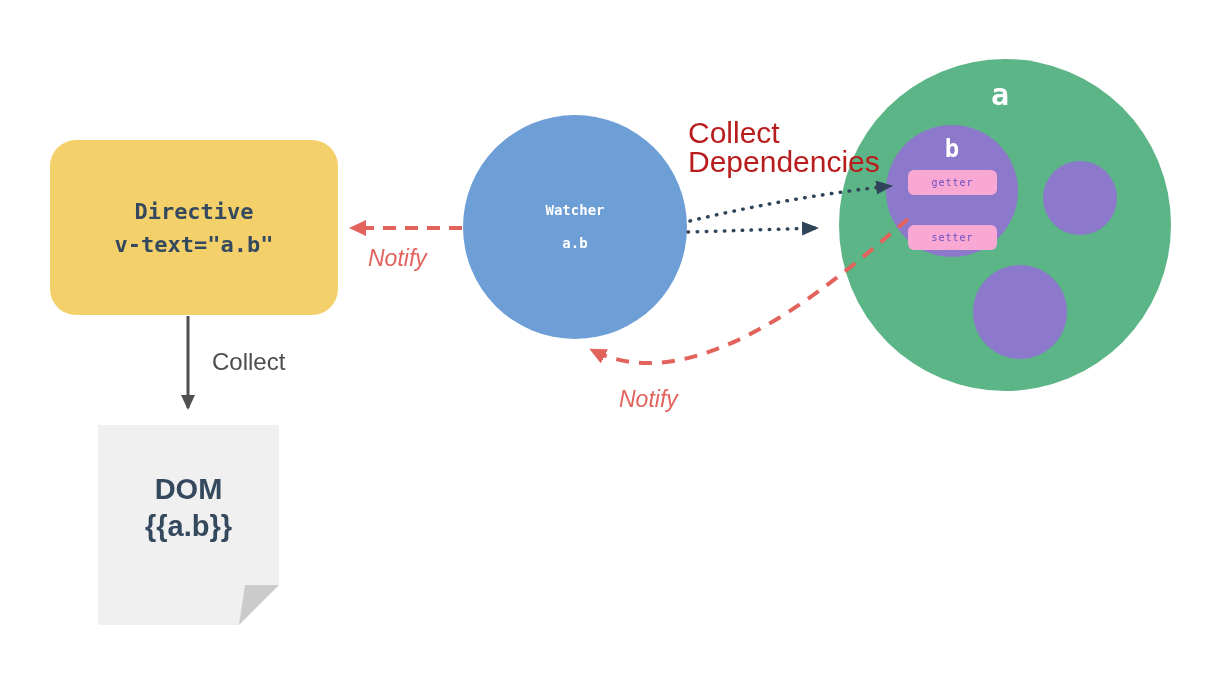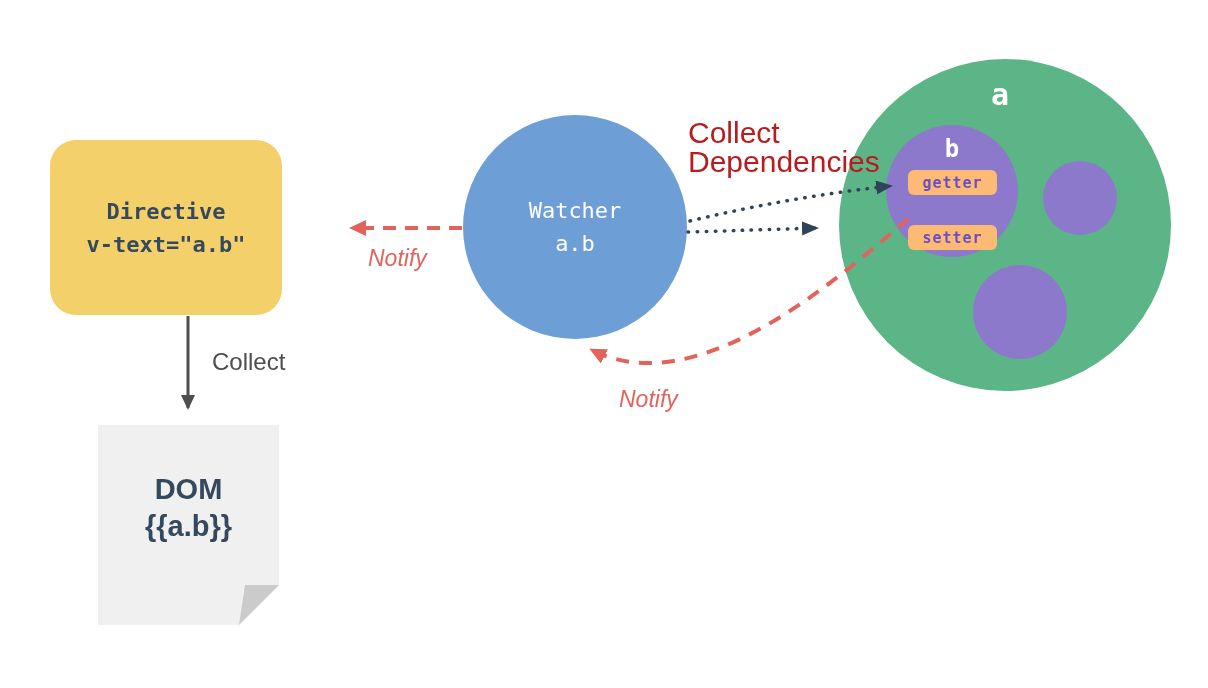--- a/index.html
+++ b/index.html
@@ -8,37 +8,37 @@
     width: 1208px;
     height: 688px;
     background: #ffffff;
     overflow: hidden;
     font-family: "Liberation Sans", sans-serif;
   }
   .abs { position: absolute; }
 
   
   .directive-box {
-    left: 50px; top: 140px; width: 232px; height: 175px;
+    left: 50px; top: 140px; width: 288px; height: 175px;
     background: #F3D06A; border-radius: 26px;
     display: flex; flex-direction: column; align-items: center; justify-content: center;
     color: #35495E;
     font-family: "DejaVu Sans Mono", monospace;
     font-weight: bold; font-size: 22px; line-height: 33px;
     text-align: center;
   }
 
   
   .watcher-circle {
     left: 463px; top: 115px; width: 224px; height: 224px;
     background: #6E9ED6; border-radius: 50%;
     display: flex; flex-direction: column; align-items: center; justify-content: center;
     color: #ffffff;
     font-family: "DejaVu Sans Mono", monospace;
-    font-weight: normal; font-size: 22px; line-height: 33px;
+    font-weight: bold; font-size: 14px; line-height: 33px;
     text-align: center;
   }
 
   
   .object-a {
     left: 839px; top: 59px; width: 332px; height: 332px;
     background: #5CB586; border-radius: 50%;
   }
   .object-a-label {
     left: 0; right: 10px; top: 18px; text-align: center;
@@ -49,25 +49,25 @@
     left: 47px; top: 66px; width: 132px; height: 132px;
     background: #8C79CB; border-radius: 50%;
   }
   .object-b-label {
     left: 0; right: 0; top: 10px; text-align: center;
     color: #ffffff; font-family: "DejaVu Sans Mono", monospace;
     font-weight: bold; font-size: 24px;
   }
   .pill {
     left: 22px; width: 89px; height: 25px;
-    background: #fdba74; border-radius: 6px;
+    background: #f9a8d4; border-radius: 6px;
     display: flex; align-items: center; justify-content: center;
     color: #6B4EC2;
     font-family: "DejaVu Sans Mono", monospace;
-    font-weight: bold; font-size: 15px; letter-spacing: 1px;
+    font-weight: normal; font-size: 10px; letter-spacing: 1px;
   }
   .pill-getter { top: 45px; }
   .pill-setter { top: 100px; }
   .object-circle-small {
     left: 204px; top: 102px; width: 74px; height: 74px;
     background: #8C79CB; border-radius: 50%;
   }
   .object-circle-medium {
     left: 134px; top: 206px; width: 94px; height: 94px;
     background: #8C79CB; border-radius: 50%;

